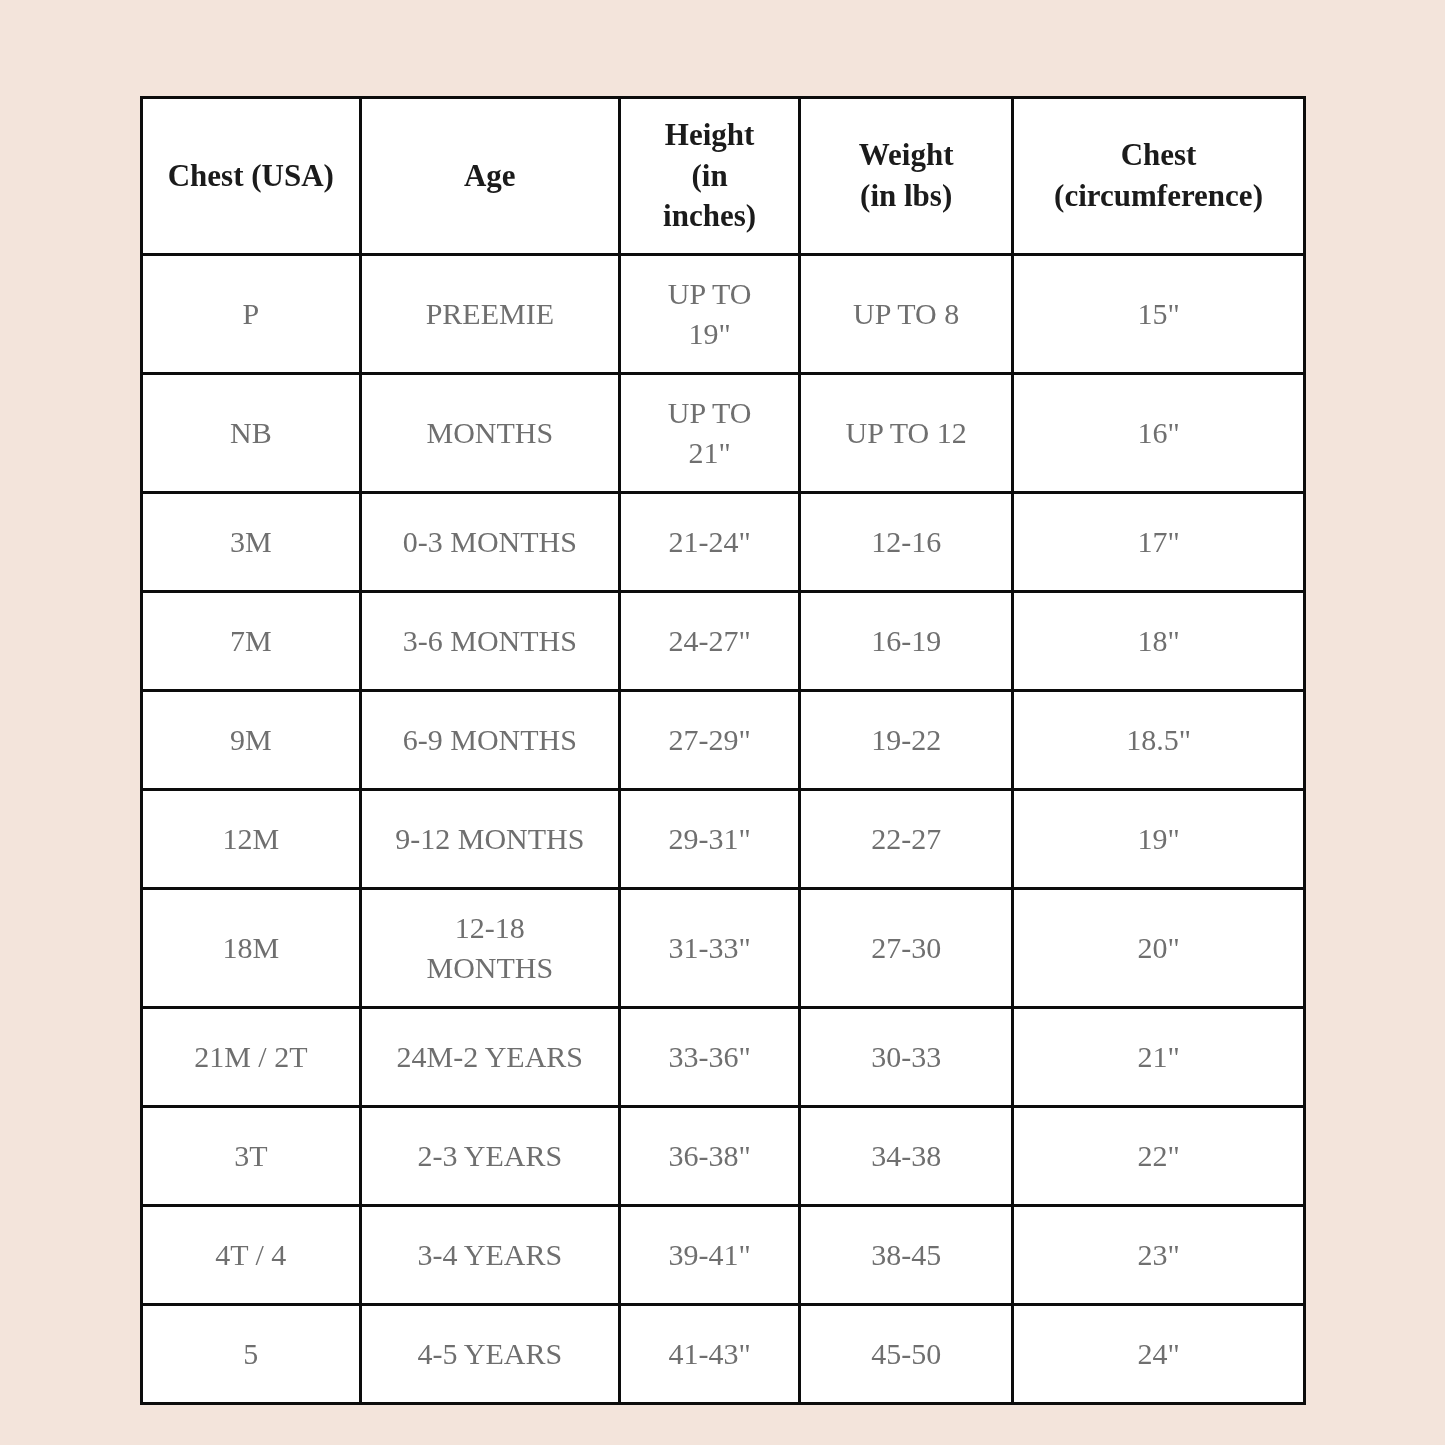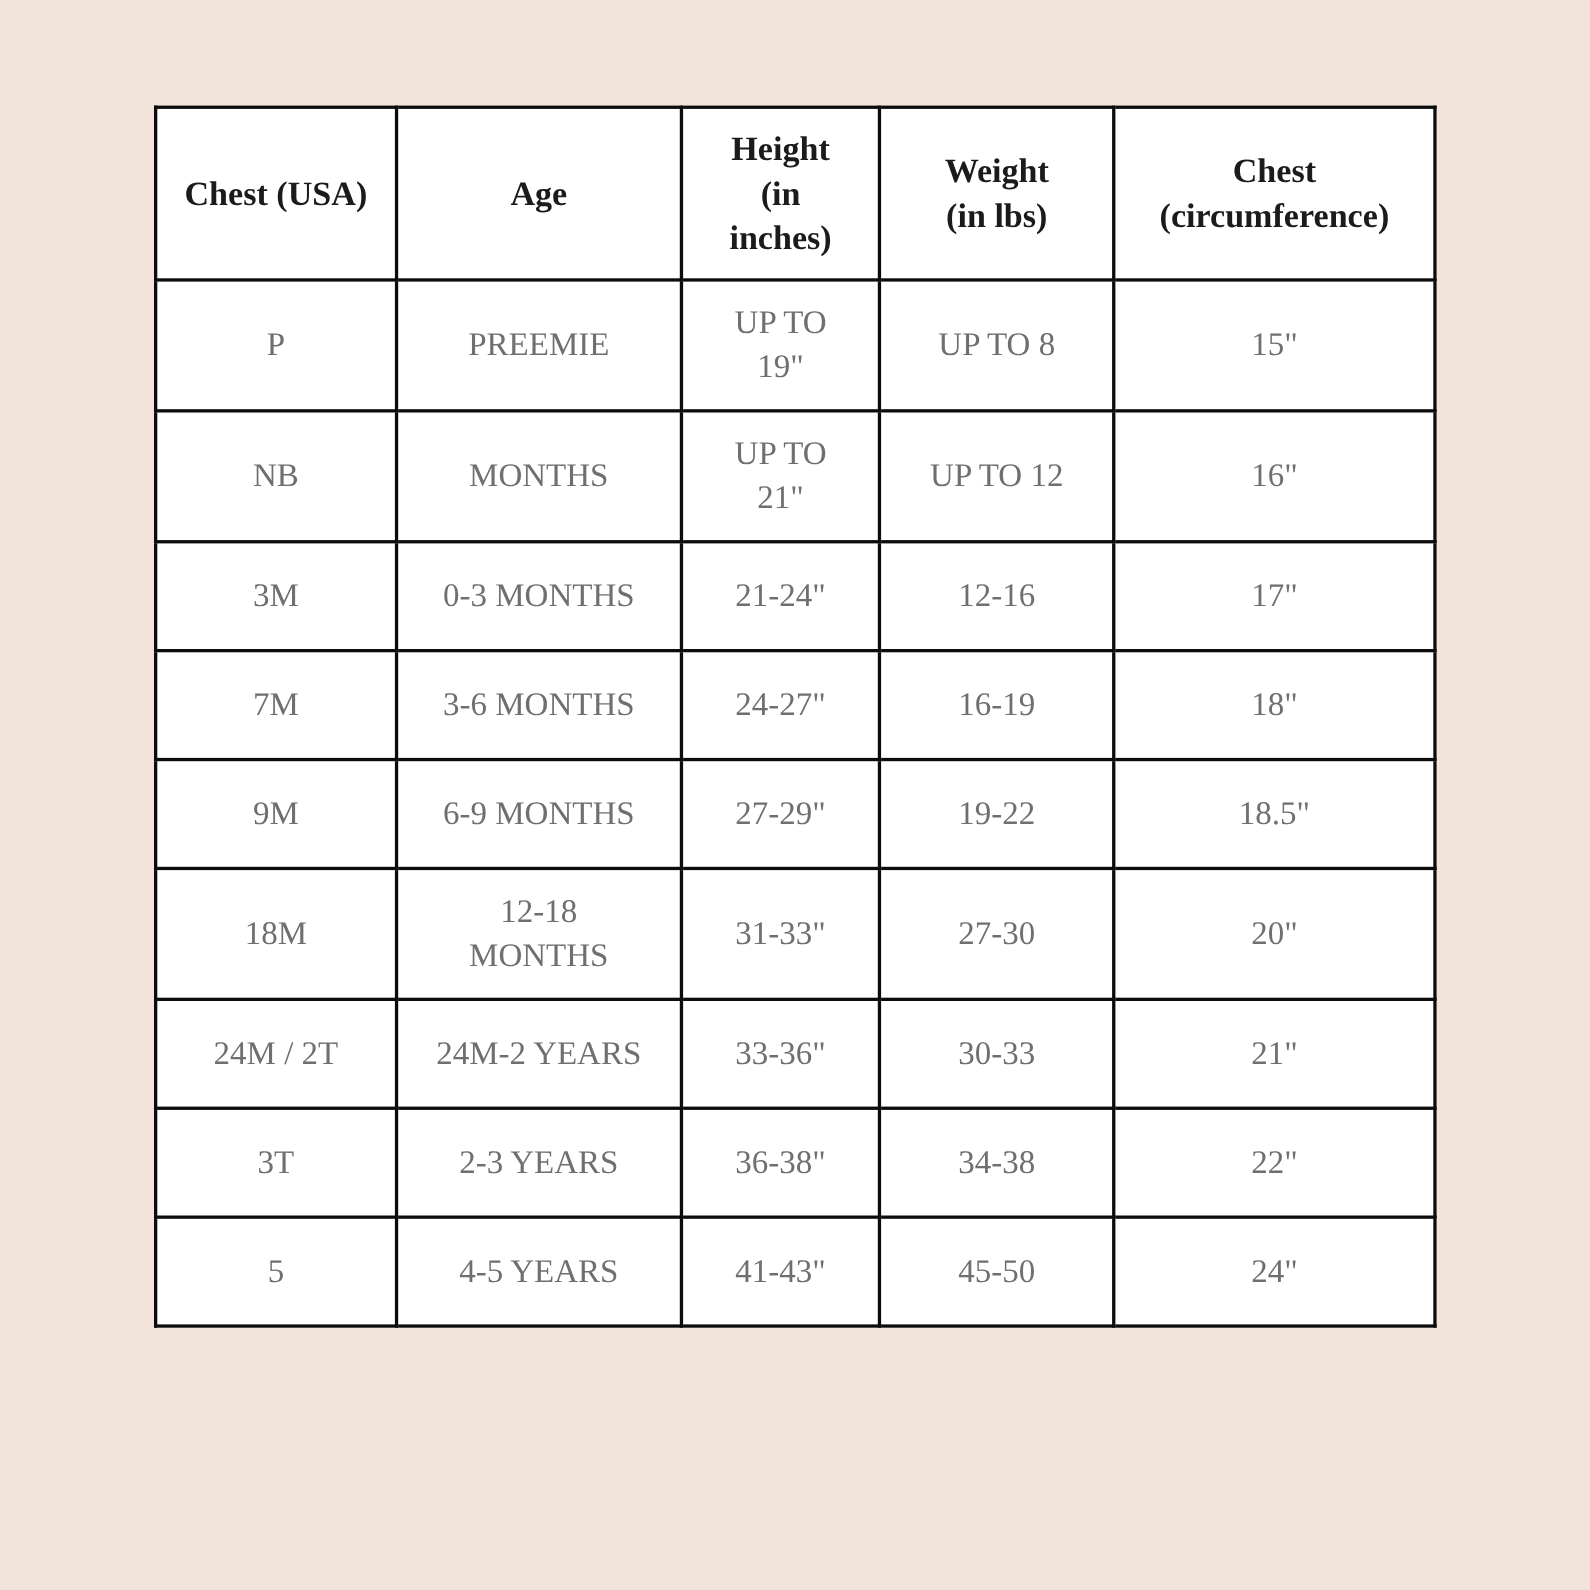--- a/index.html
+++ b/index.html
@@ -105,43 +105,57 @@
         <td>16-19</td>
         <td>18"</td>
       </tr>
       <tr class="r-std">
         <td>9M</td>
         <td>6-9 MONTHS</td>
         <td>27-29"</td>
         <td>19-22</td>
         <td>18.5"</td>
       </tr>
+      <tr class="r-std">
+        <td>12M</td>
+        <td>9-12 MONTHS</td>
+        <td>29-31"</td>
+        <td>22-27</td>
+        <td>19"</td>
+      </tr>
       <tr class="r-tall">
         <td>18M</td>
         <td>12-18
 MONTHS</td>
         <td>31-33"</td>
         <td>27-30</td>
         <td>20"</td>
       </tr>
       <tr class="r-std">
-        <td>24M / 2T</td>
+        <td>21M / 2T</td>
         <td>24M-2 YEARS</td>
         <td>33-36"</td>
         <td>30-33</td>
         <td>21"</td>
       </tr>
       <tr class="r-std">
         <td>3T</td>
         <td>2-3 YEARS</td>
         <td>36-38"</td>
         <td>34-38</td>
         <td>22"</td>
       </tr>
       <tr class="r-std">
+        <td>4T / 4</td>
+        <td>3-4 YEARS</td>
+        <td>39-41"</td>
+        <td>38-45</td>
+        <td>23"</td>
+      </tr>
+      <tr class="r-std">
         <td>5</td>
         <td>4-5 YEARS</td>
         <td>41-43"</td>
         <td>45-50</td>
         <td>24"</td>
       </tr>
     </tbody>
   </table>
 </div>
 

